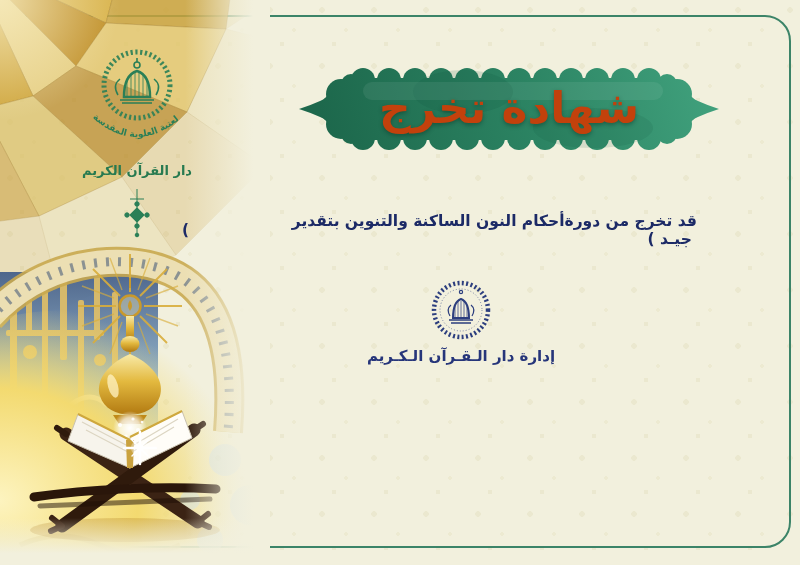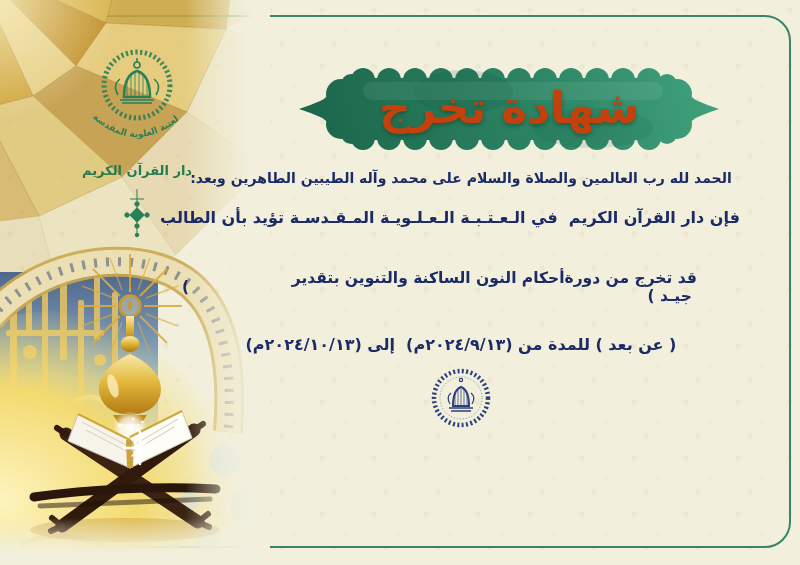--- a/index.html
+++ b/index.html
@@ -293,42 +293,40 @@
         <path d="M426,53 Q404,46 388,36 L388,70 Q404,60 426,53 Z"></path>
       </g>
       <ellipse cx="170" cy="36" rx="50" ry="22" fill="#10503a" opacity="0.15"></ellipse>
       <ellipse cx="300" cy="72" rx="60" ry="20" fill="#10503a" opacity="0.12"></ellipse>
       <rect x="70" y="26" width="300" height="18" rx="9" fill="#ffffff" opacity="0.07"></rect>
     </svg>
     <div class="title">شهادة تخرج</div>
   </div>
 
   <div class="content">
-    <p class="line-a">الحمد لله رب العالمين والصلاة والسلام على محمد وآله الطيبين الطاهرين وبعد:</p>
-    <p class="line-b">فإن دار القرآن الكريم  في الـعـتـبـة الـعـلـويـة المـقـدسـة تؤيد بأن الطالب</p>
 
 
     <div class="grade-row">
       <span>
         <span>قد تخرج من دورةأحكام النون الساكنة والتنوين بتقدير</span>
         <span class="grade-value" dir="ltr">( جيـد</span>
       </span>
       <span dir="ltr">(</span>
     </div>
 
-    <p class="period-line">( عن بعد ) للمدة من (٢٠٢٤/٩/١٣م)  إلى (٢٠٢٤/١٠/١٣م)</p>
 
     <div class="seal-row">
       <svg width="64" height="64" viewBox="0 0 64 64">
         <g stroke="#2c3e7e" fill="none">
           <circle cx="32" cy="32" r="27" stroke-width="4.5" stroke-dasharray="2 2.4"></circle>
           <circle cx="32" cy="32" r="21" stroke-width="1" stroke-dasharray="1 2" opacity="0.6"></circle>
           <path d="M24,40 Q24,24 32,21 Q40,24 40,40 Z" stroke-width="2"></path>
           <path d="M26,28 V40 M29,24 V40 M32,23 V40 M35,24 V40 M38,28 V40" stroke-width="0.9" opacity="0.8"></path>
           <path d="M20,42 H44 M22,45 H42" stroke-width="1.4"></path>
           <path d="M21,38 q-4,-7 1,-11 M43,38 q4,-7 -1,-11" stroke-width="1.2"></path>
           <circle cx="32" cy="14" r="1.6" stroke-width="1.2"></circle>
         </g>
       </svg>
     </div>
+    <p class="footer-line">إدارة دار الـقـرآن الـكـريم</p>
   </div>
 
 </div>
 
 </body></html>

